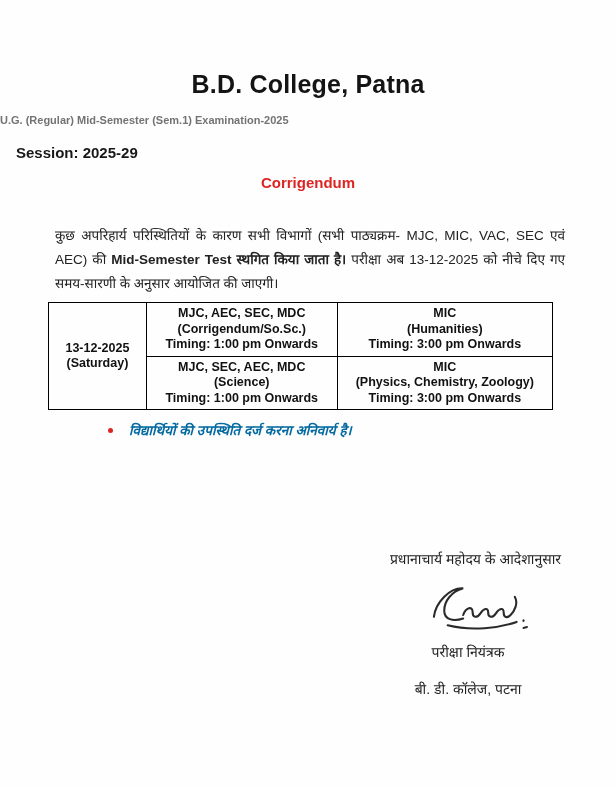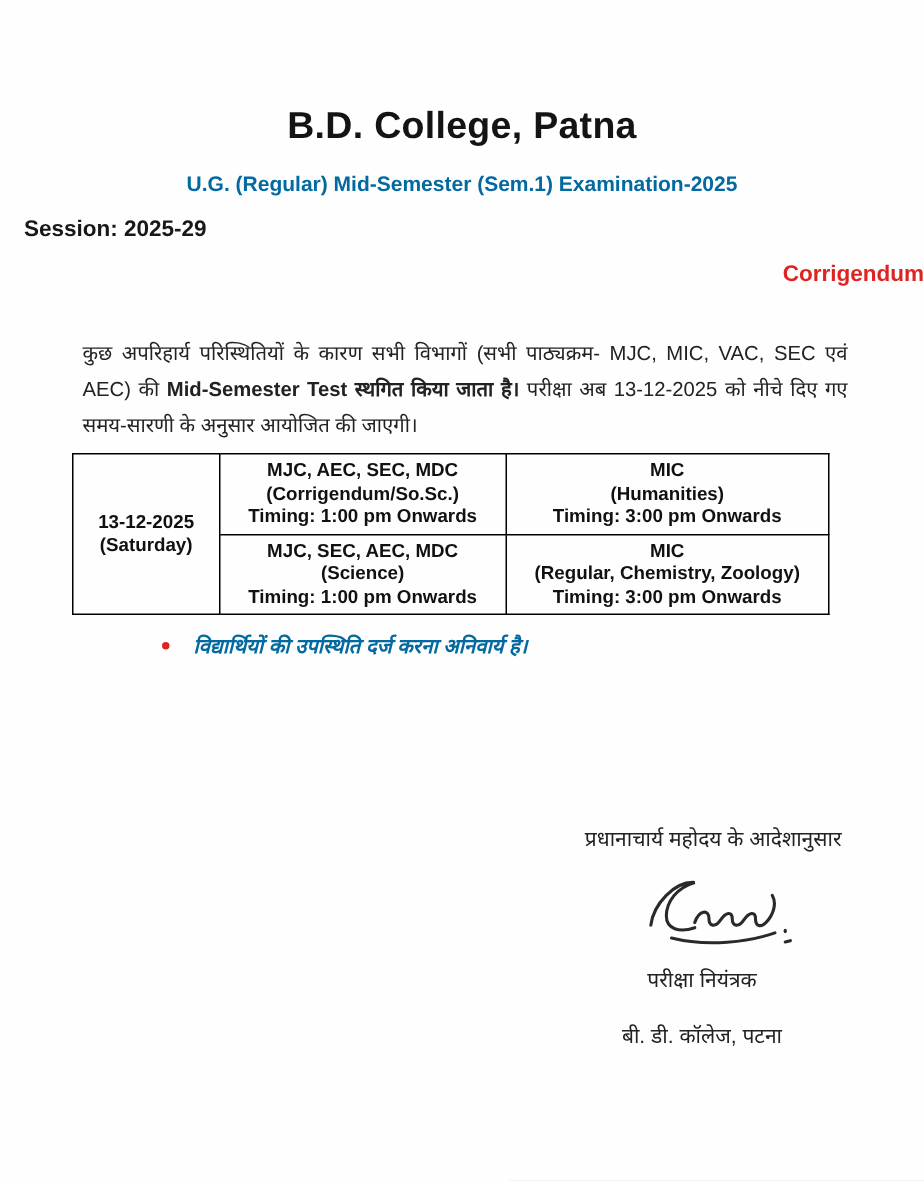--- a/index.html
+++ b/index.html
@@ -15,22 +15,21 @@
   }
   
   .college-title {
     position: absolute; top: 70px; left: 0; right: 0;
     text-align: center;
     font-size: 25px; font-weight: 700; color: #141414;
     letter-spacing: 0.2px;
   }
   .exam-title {
     position: absolute; top: 114px; left: 0; right: 0;
-    text-align: center;
-    font-size: 14px; font-weight: 700; color: #0369a1;
+    font-size: 11px; font-weight: 700; color: #737373;
   }
   .session-line {
     position: absolute; top: 144px; left: 16px; right: 0;
     text-align: left;
     font-size: 15px; font-weight: 700; color: #181818;
   }
   .corrigendum {
     position: absolute; top: 174px; left: 0; right: 0;
     text-align: center;
     font-size: 15px; font-weight: 700;
@@ -87,21 +86,21 @@
   .sig-college { font-size: 14px; color: #222; margin-top: 18px; }
 </style>
 </head>
 <body>
 
 <div id="page">
 
   <div class="college-title">B.D. College, Patna</div>
   <div class="exam-title">U.G. (Regular) Mid-Semester (Sem.1) Examination-2025</div>
   <div class="session-line">Session: 2025-29</div>
-  <div class="corrigendum" style="color: rgb(222, 36, 34); text-align: right;">Corrigendum</div>
+  <div class="corrigendum" style="color: rgb(222, 36, 34);">Corrigendum</div>
 
   <div class="notice-para">
     <span>कुछ अपरिहार्य परिस्थितियों के कारण सभी विभागों (सभी पाठ्यक्रम- MJC, MIC, VAC, SEC एवं AEC) की </span><span class="b">Mid-Semester Test स्थगित किया जाता है।</span><span> परीक्षा अब 13-12-2025 को नीचे दिए गए समय-सारणी के अनुसार आयोजित की जाएगी।</span>
   </div>
 
   <table class="sched-table">
     <tbody>
       <tr>
         <td class="col-date" rowspan="2">
           <span class="cell-line">13-12-2025</span>
@@ -119,21 +118,21 @@
         </td>
       </tr>
       <tr>
         <td class="col-a">
           <span class="cell-line">MJC, SEC, AEC, MDC</span>
           <span class="cell-line">(Science)</span>
           <span class="cell-line">Timing: 1:00 pm Onwards</span>
         </td>
         <td class="col-b">
           <span class="cell-line">MIC</span>
-          <span class="cell-line">(Regular, Chemistry, Zoology)</span>
+          <span class="cell-line">(Physics, Chemistry, Zoology)</span>
           <span class="cell-line">Timing: 3:00 pm Onwards</span>
         </td>
       </tr>
     </tbody>
   </table>
 
   <div class="notes">
     <div class="note-row">
       <span class="note-bullet" style="background: rgb(222, 36, 34);"></span>
       <span class="note-text" style="color: #0369a1;">विद्यार्थियों की उपस्थिति दर्ज करना अनिवार्य है।</span>

